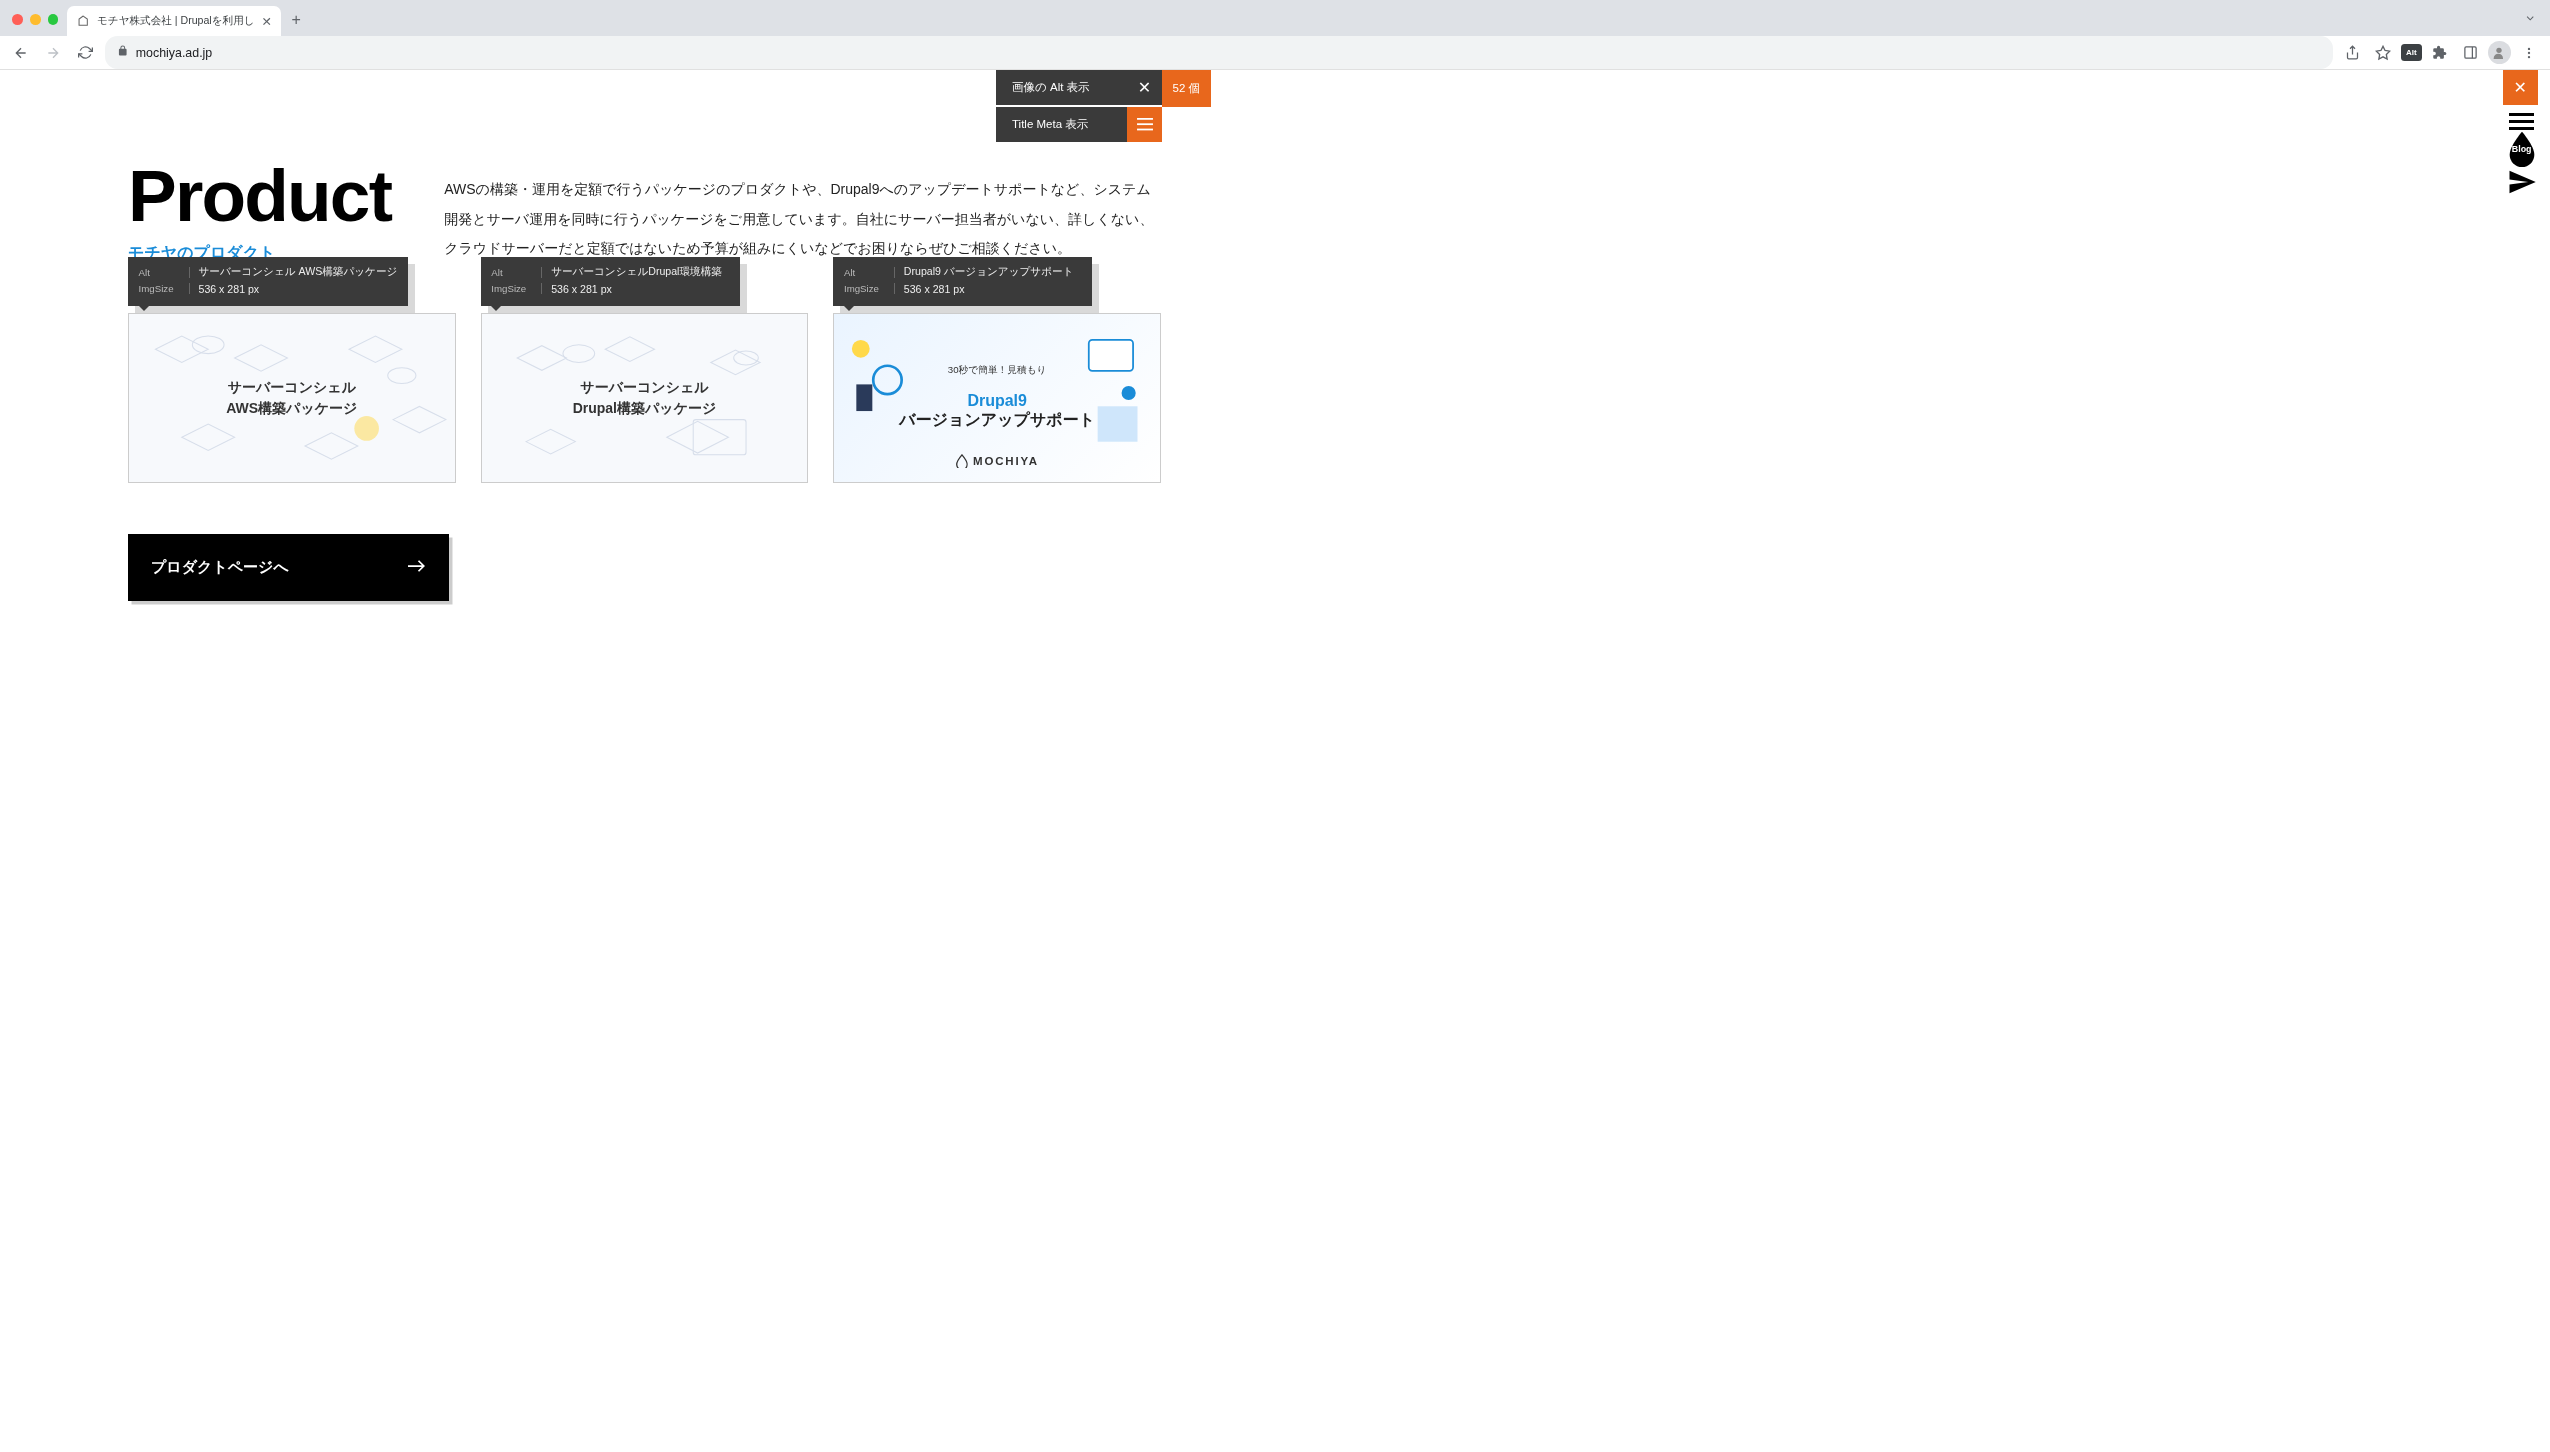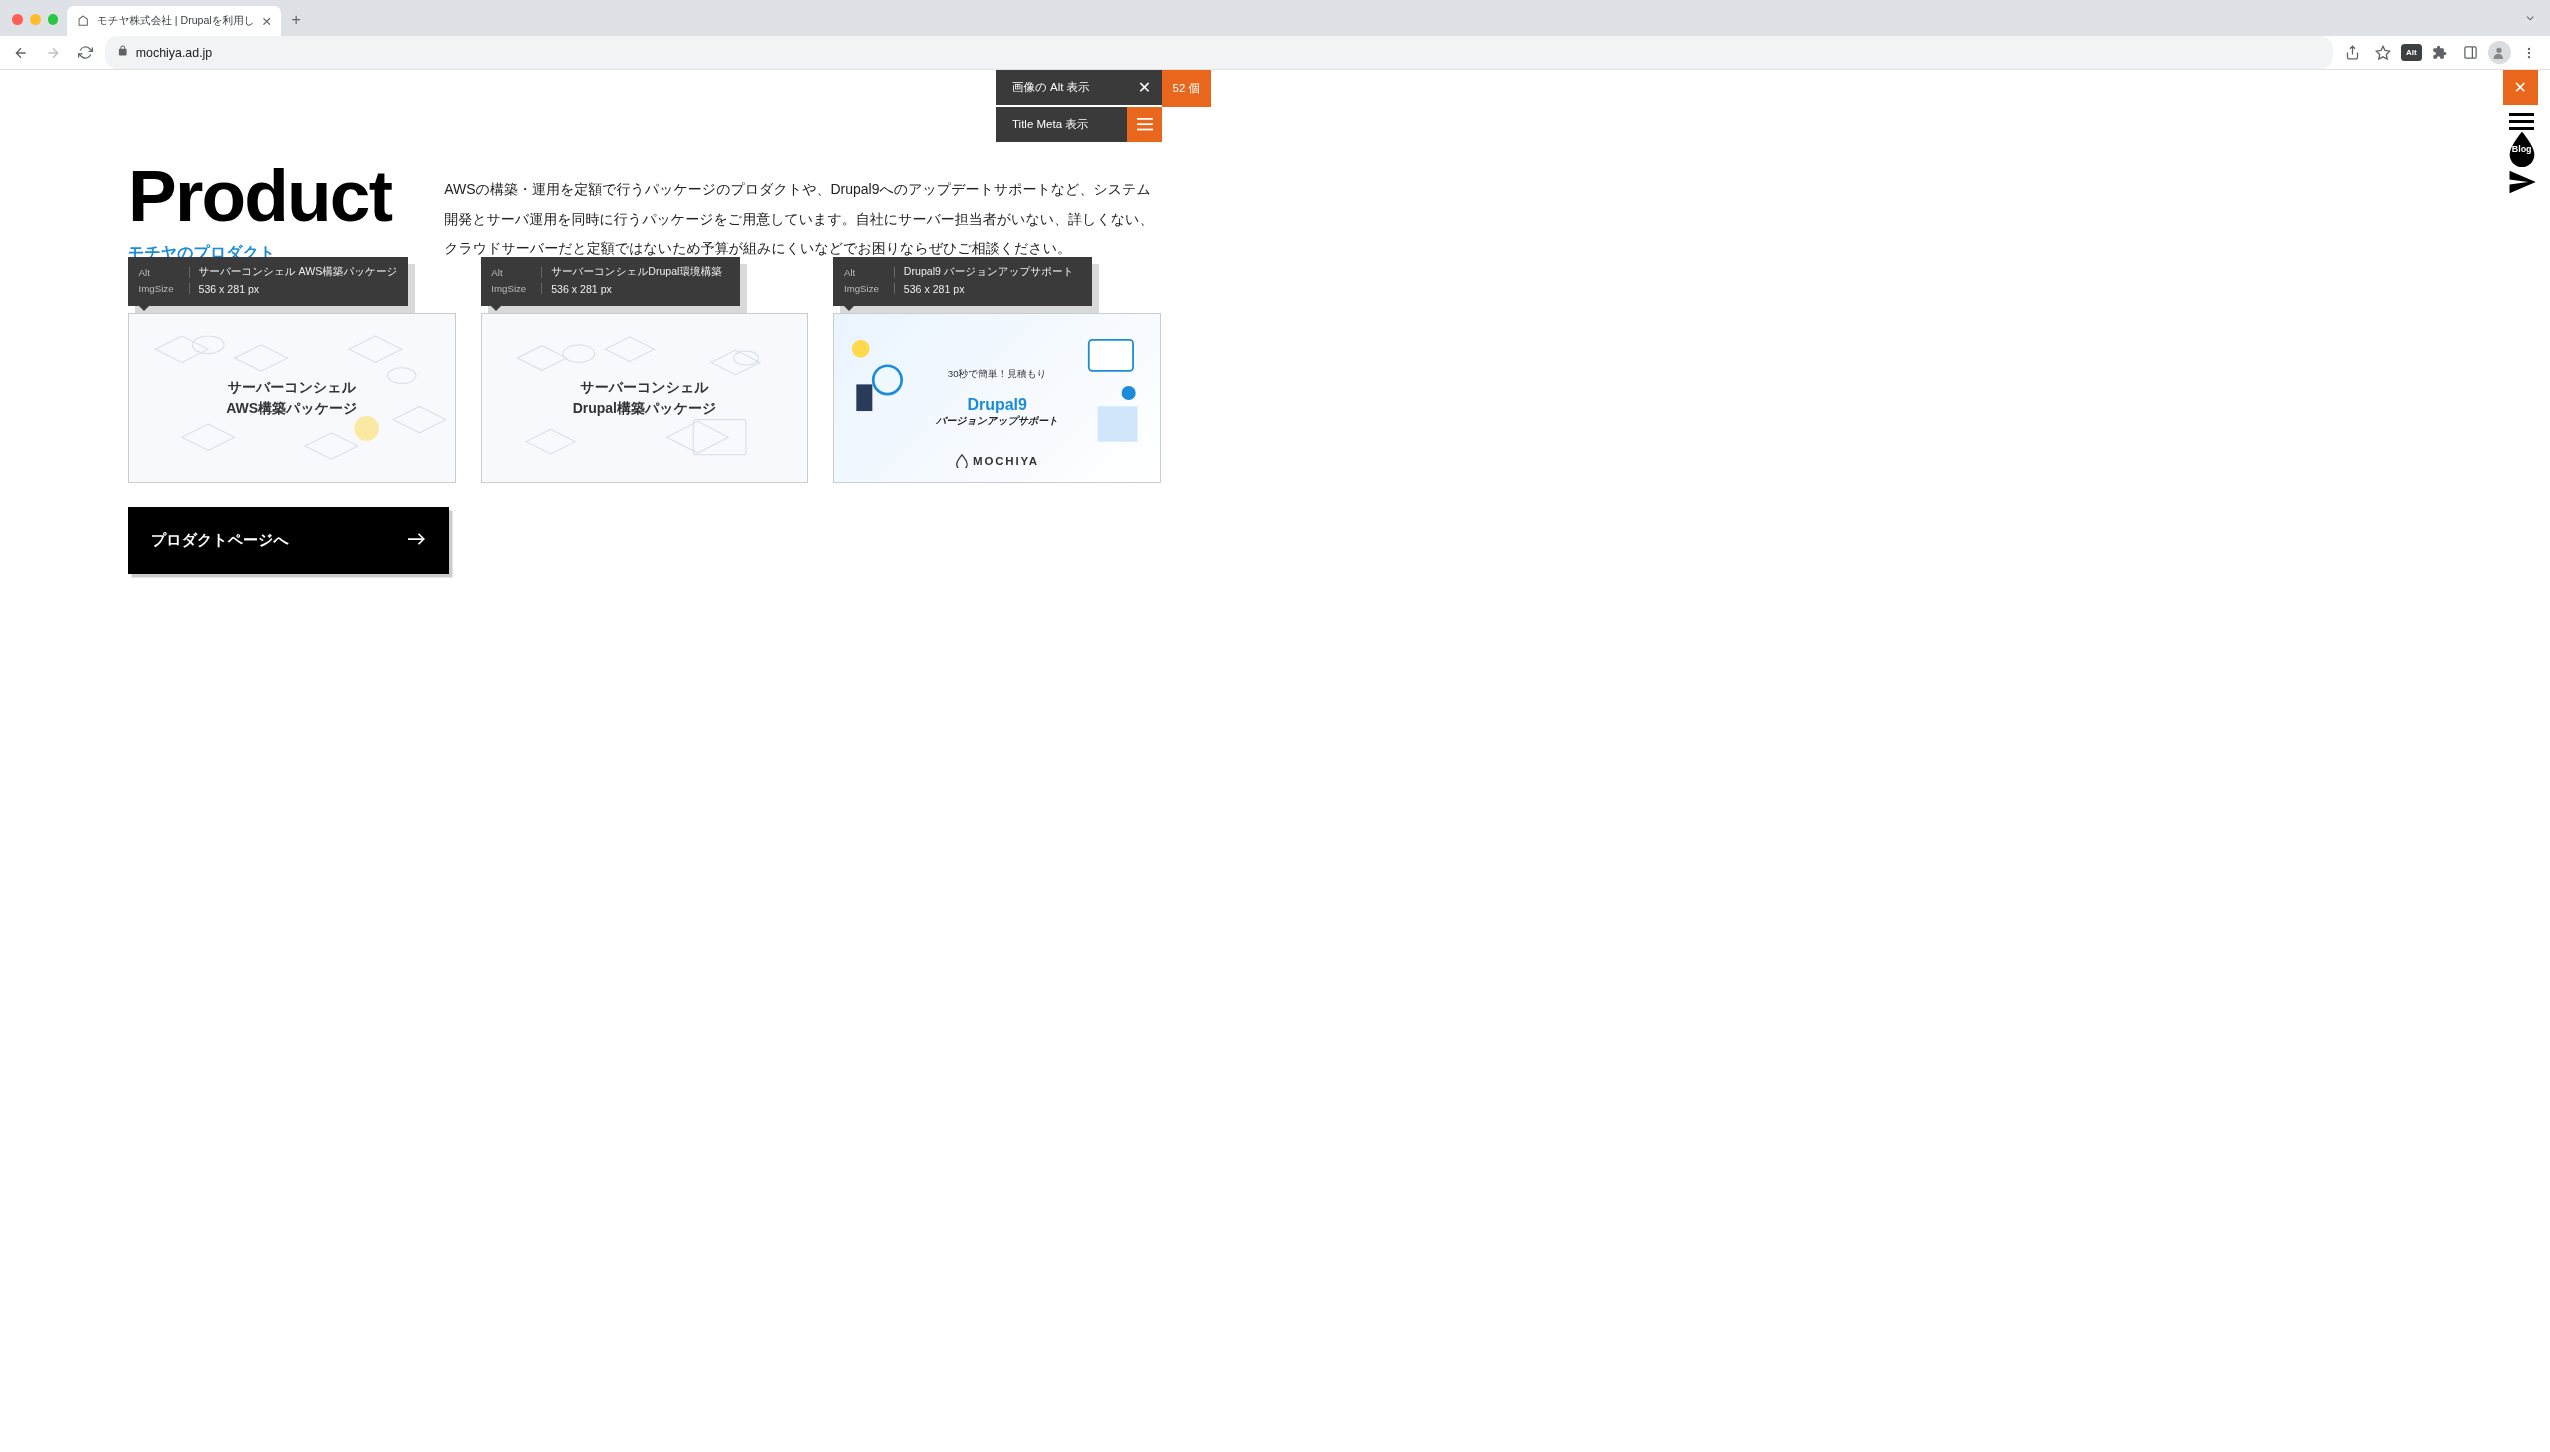--- a/index.html
+++ b/index.html
@@ -65,25 +65,25 @@
 .alt-row { display: flex; align-items: center; padding: 1.8px 0; }
 .alt-key { color: #bbb; font-size: 9.7px; width: 51px; border-right: 0.9px solid #666; padding-right: 7px; }
 .alt-val { padding-left: 8.9px; font-size: 10.6px; color: #eee; }
 .alt-pointer { position: absolute; left: 10.6px; bottom: -5.3px; width: 0; height: 0; border-left: 5.3px solid transparent; border-right: 5.3px solid transparent; border-top: 5.3px solid #3a3a3a; }
 .card-img { width: 100%; height: 170px; border: 0.9px solid #ccc; background: #f7f9fc; display: flex; flex-direction: column; align-items: center; justify-content: center; position: relative; overflow: hidden; }
 .card-img-title { font-size: 14px; font-weight: 700; color: #333; text-align: center; line-height: 1.5; z-index: 2; }
 .iso-bg { position: absolute; inset: 0; opacity: 0.5; }
 .card3 { background: linear-gradient(135deg, #eaf4ff 0%, #fff 100%); }
 .card3-badge { font-size: 9.7px; color: #333; font-weight: 400; margin-bottom: 15px; }
 .card3-title1 { color: #1a8cd8; font-size: 16px; font-weight: 800; }
-.card3-title2 { color: #222; font-size: 10px; font-weight: 700; font-style: italic; }
+.card3-title2 { color: #222; font-size: 16px; font-weight: 700; }
 .card3-brand { position: absolute; bottom: 14px; right: 50%; transform: translateX(50%); font-size: 11.5px; letter-spacing: 1.8px; color: #333; font-weight: 600; display: flex; align-items: center; gap: 5.3px; }
 
 
-.cta { margin-top: 24px; background: #000; color: #fff; width: 321px; height: 67px; display: flex; align-items: center; justify-content: space-between; padding: 0 23px; font-size: 15px; font-weight: 600; cursor: pointer; box-shadow: 3.5px 3.5px 0 rgba(0,0,0,0.2); }
+.cta { margin-top: 51px; background: #000; color: #fff; width: 321px; height: 67px; display: flex; align-items: center; justify-content: space-between; padding: 0 23px; font-size: 15px; font-weight: 600; cursor: pointer; box-shadow: 3.5px 3.5px 0 rgba(0,0,0,0.2); }
 </style>
 </head>
 <body>
 
 <div class="browser-chrome">
   <div class="traffic-lights">
     <div class="tl tl-red"></div>
     <div class="tl tl-yellow"></div>
     <div class="tl tl-green"></div>
   </div>

